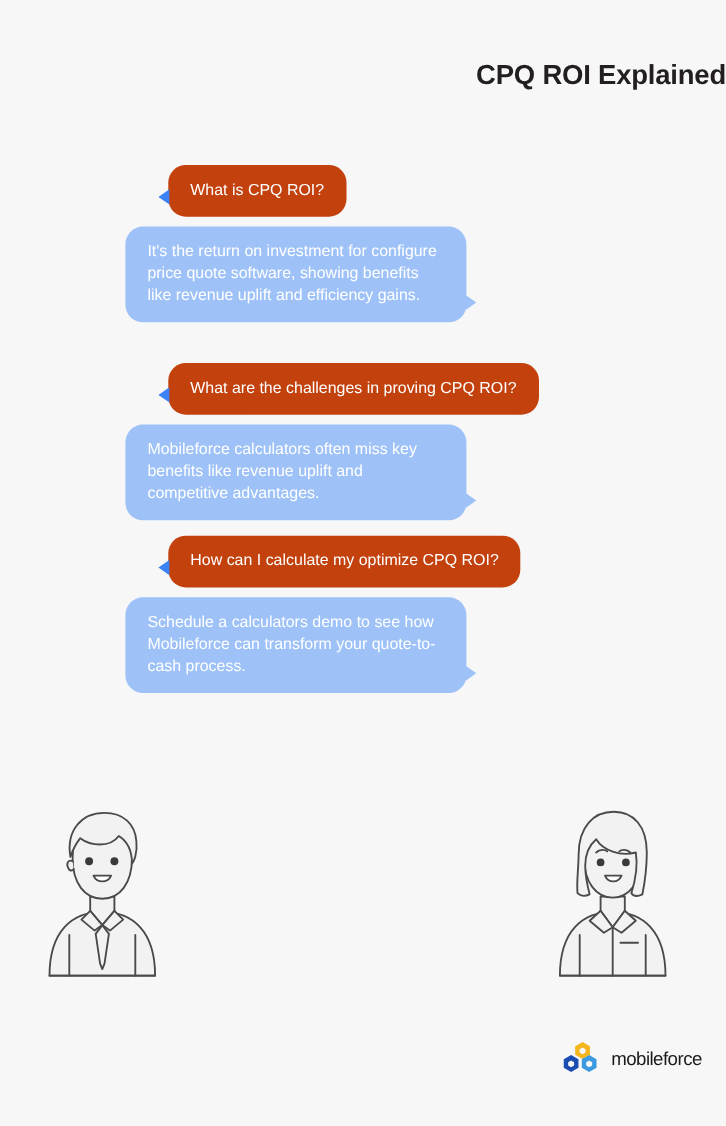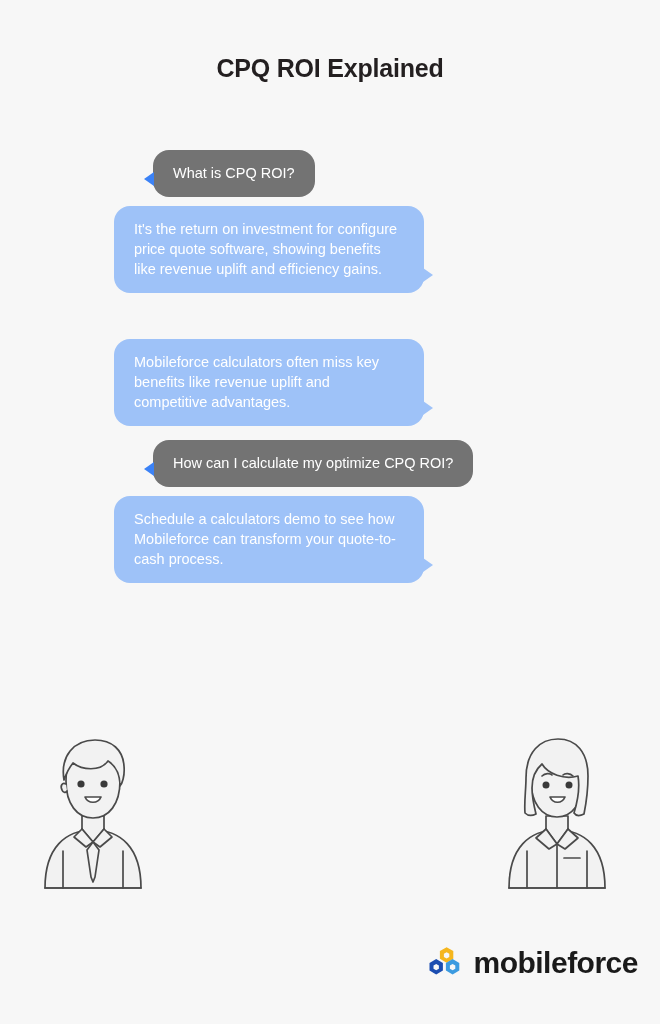--- a/index.html
+++ b/index.html
@@ -21,21 +21,21 @@
     width: 660px;
     height: 1024px;
   }
 
   
   .page-title {
     position: absolute;
     top: 54px;
     left: 0;
     width: 660px;
-    text-align: center;
+    text-align: right;
     font-size: 25px;
     font-weight: bold;
     color: #231F20;
     letter-spacing: -0.2px;
   }
 
   
   .thread {
     position: absolute;
     top: 150px;
@@ -54,21 +54,21 @@
     color: #FFFFFF;
     font-size: 14.5px;
     line-height: 20px;
     border-radius: 16px;
     padding: 13px 20px 14px 20px;
     white-space: pre-line;
   }
 
   
   .bubble.question {
-    background: #737373;
+    background: #c2410c;
     margin-left: 153px;
     border-bottom-left-radius: 16px;
   }
   .bubble.question::after {
     content: "";
     position: absolute;
     left: -9px;
     bottom: 11px;
     width: 0; height: 0;
     border-style: solid;
@@ -107,22 +107,22 @@
   
   .brand {
     position: absolute;
     right: 22px;
     bottom: 44px;
     display: flex;
     align-items: center;
     gap: 7px;
   }
   .brand-name {
-    font-size: 30px;
-    font-weight: bold;
+    font-size: 17px;
+    font-weight: normal;
     color: #1A1A1A;
     letter-spacing: -0.5px;
   }
 </style>
 </head>
 <body>
 
 <div class="infographic">
 
   <div class="page-title">CPQ ROI Explained</div>
@@ -134,20 +134,23 @@
     </div>
     <div class="gap-q"></div>
     <div class="bubble-row">
       <div class="bubble answer">It's the return on investment for configure price quote software, showing benefits like revenue uplift and efficiency gains.</div>
     </div>
     <div class="gap-a"></div>
 
     <div class="gap-q"></div>
     <div class="gap-a"></div>
 
+    <div class="bubble-row">
+      <div class="bubble question">What are the challenges in proving CPQ ROI?</div>
+    </div>
     <div class="gap-q"></div>
     <div class="bubble-row">
       <div class="bubble answer">Mobileforce calculators often miss key benefits like revenue uplift and competitive advantages.</div>
     </div>
     <div class="gap-a"></div>
 
     <div class="bubble-row">
       <div class="bubble question">How can I calculate my optimize CPQ ROI?</div>
     </div>
     <div class="gap-q"></div>

